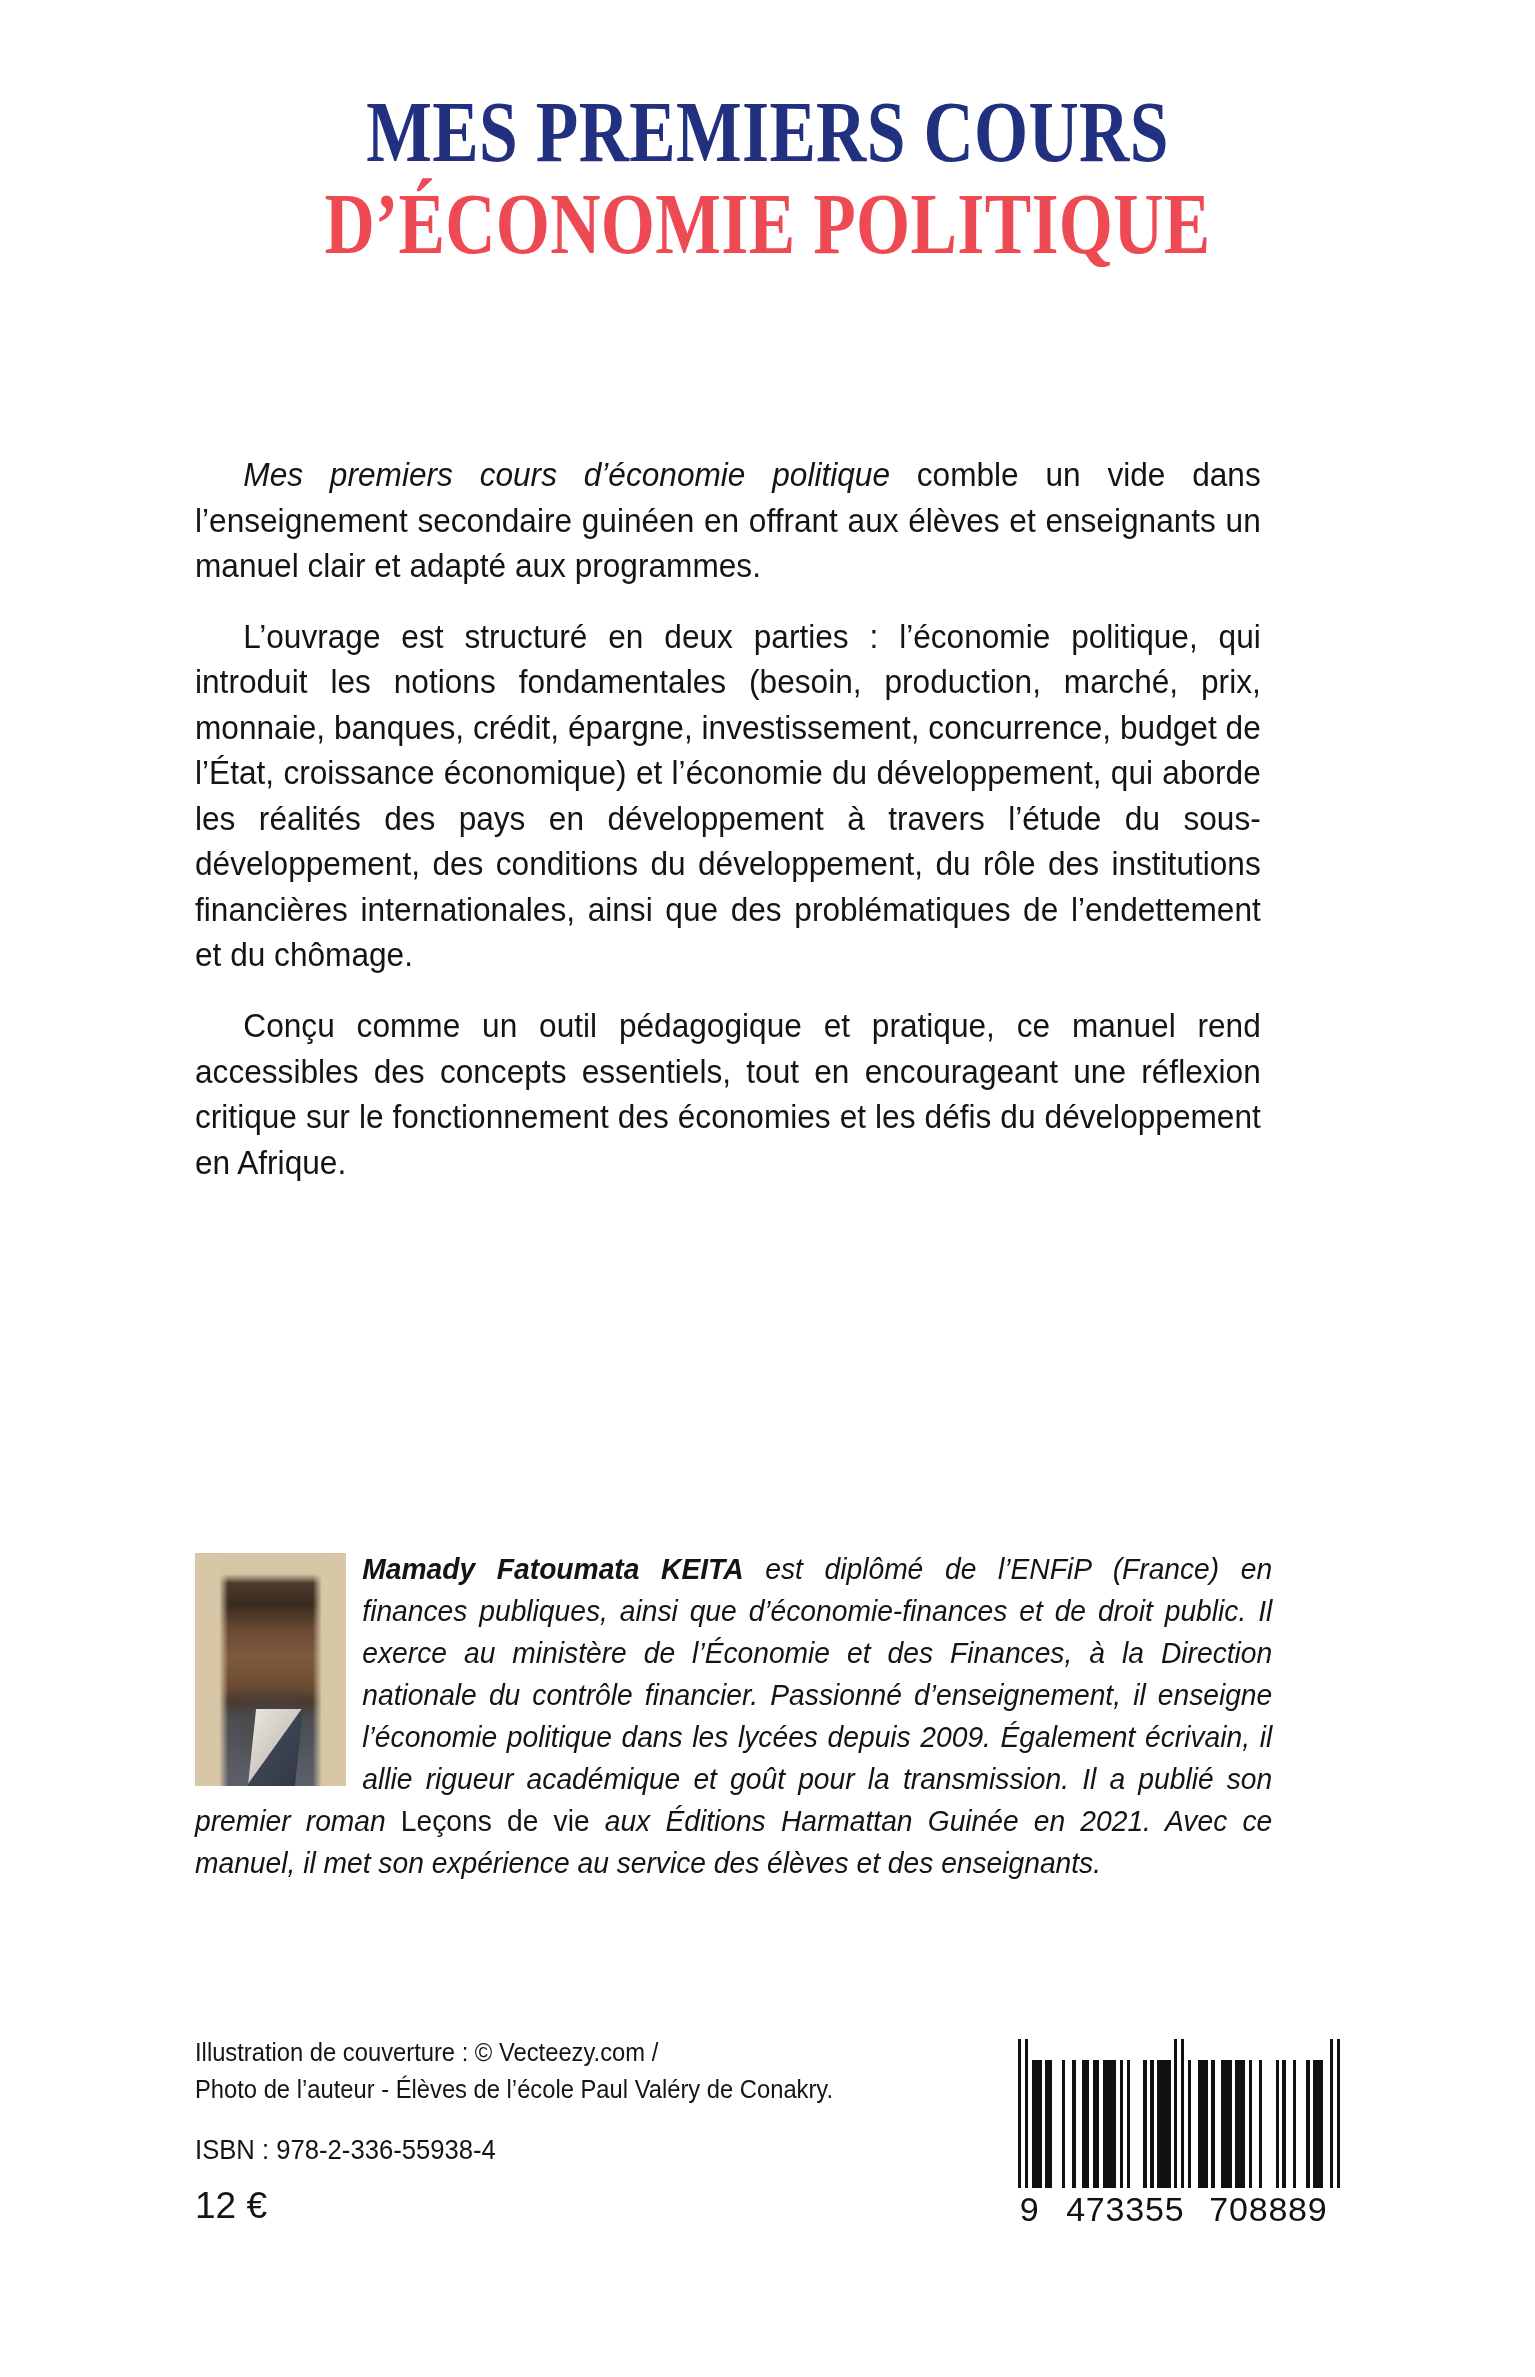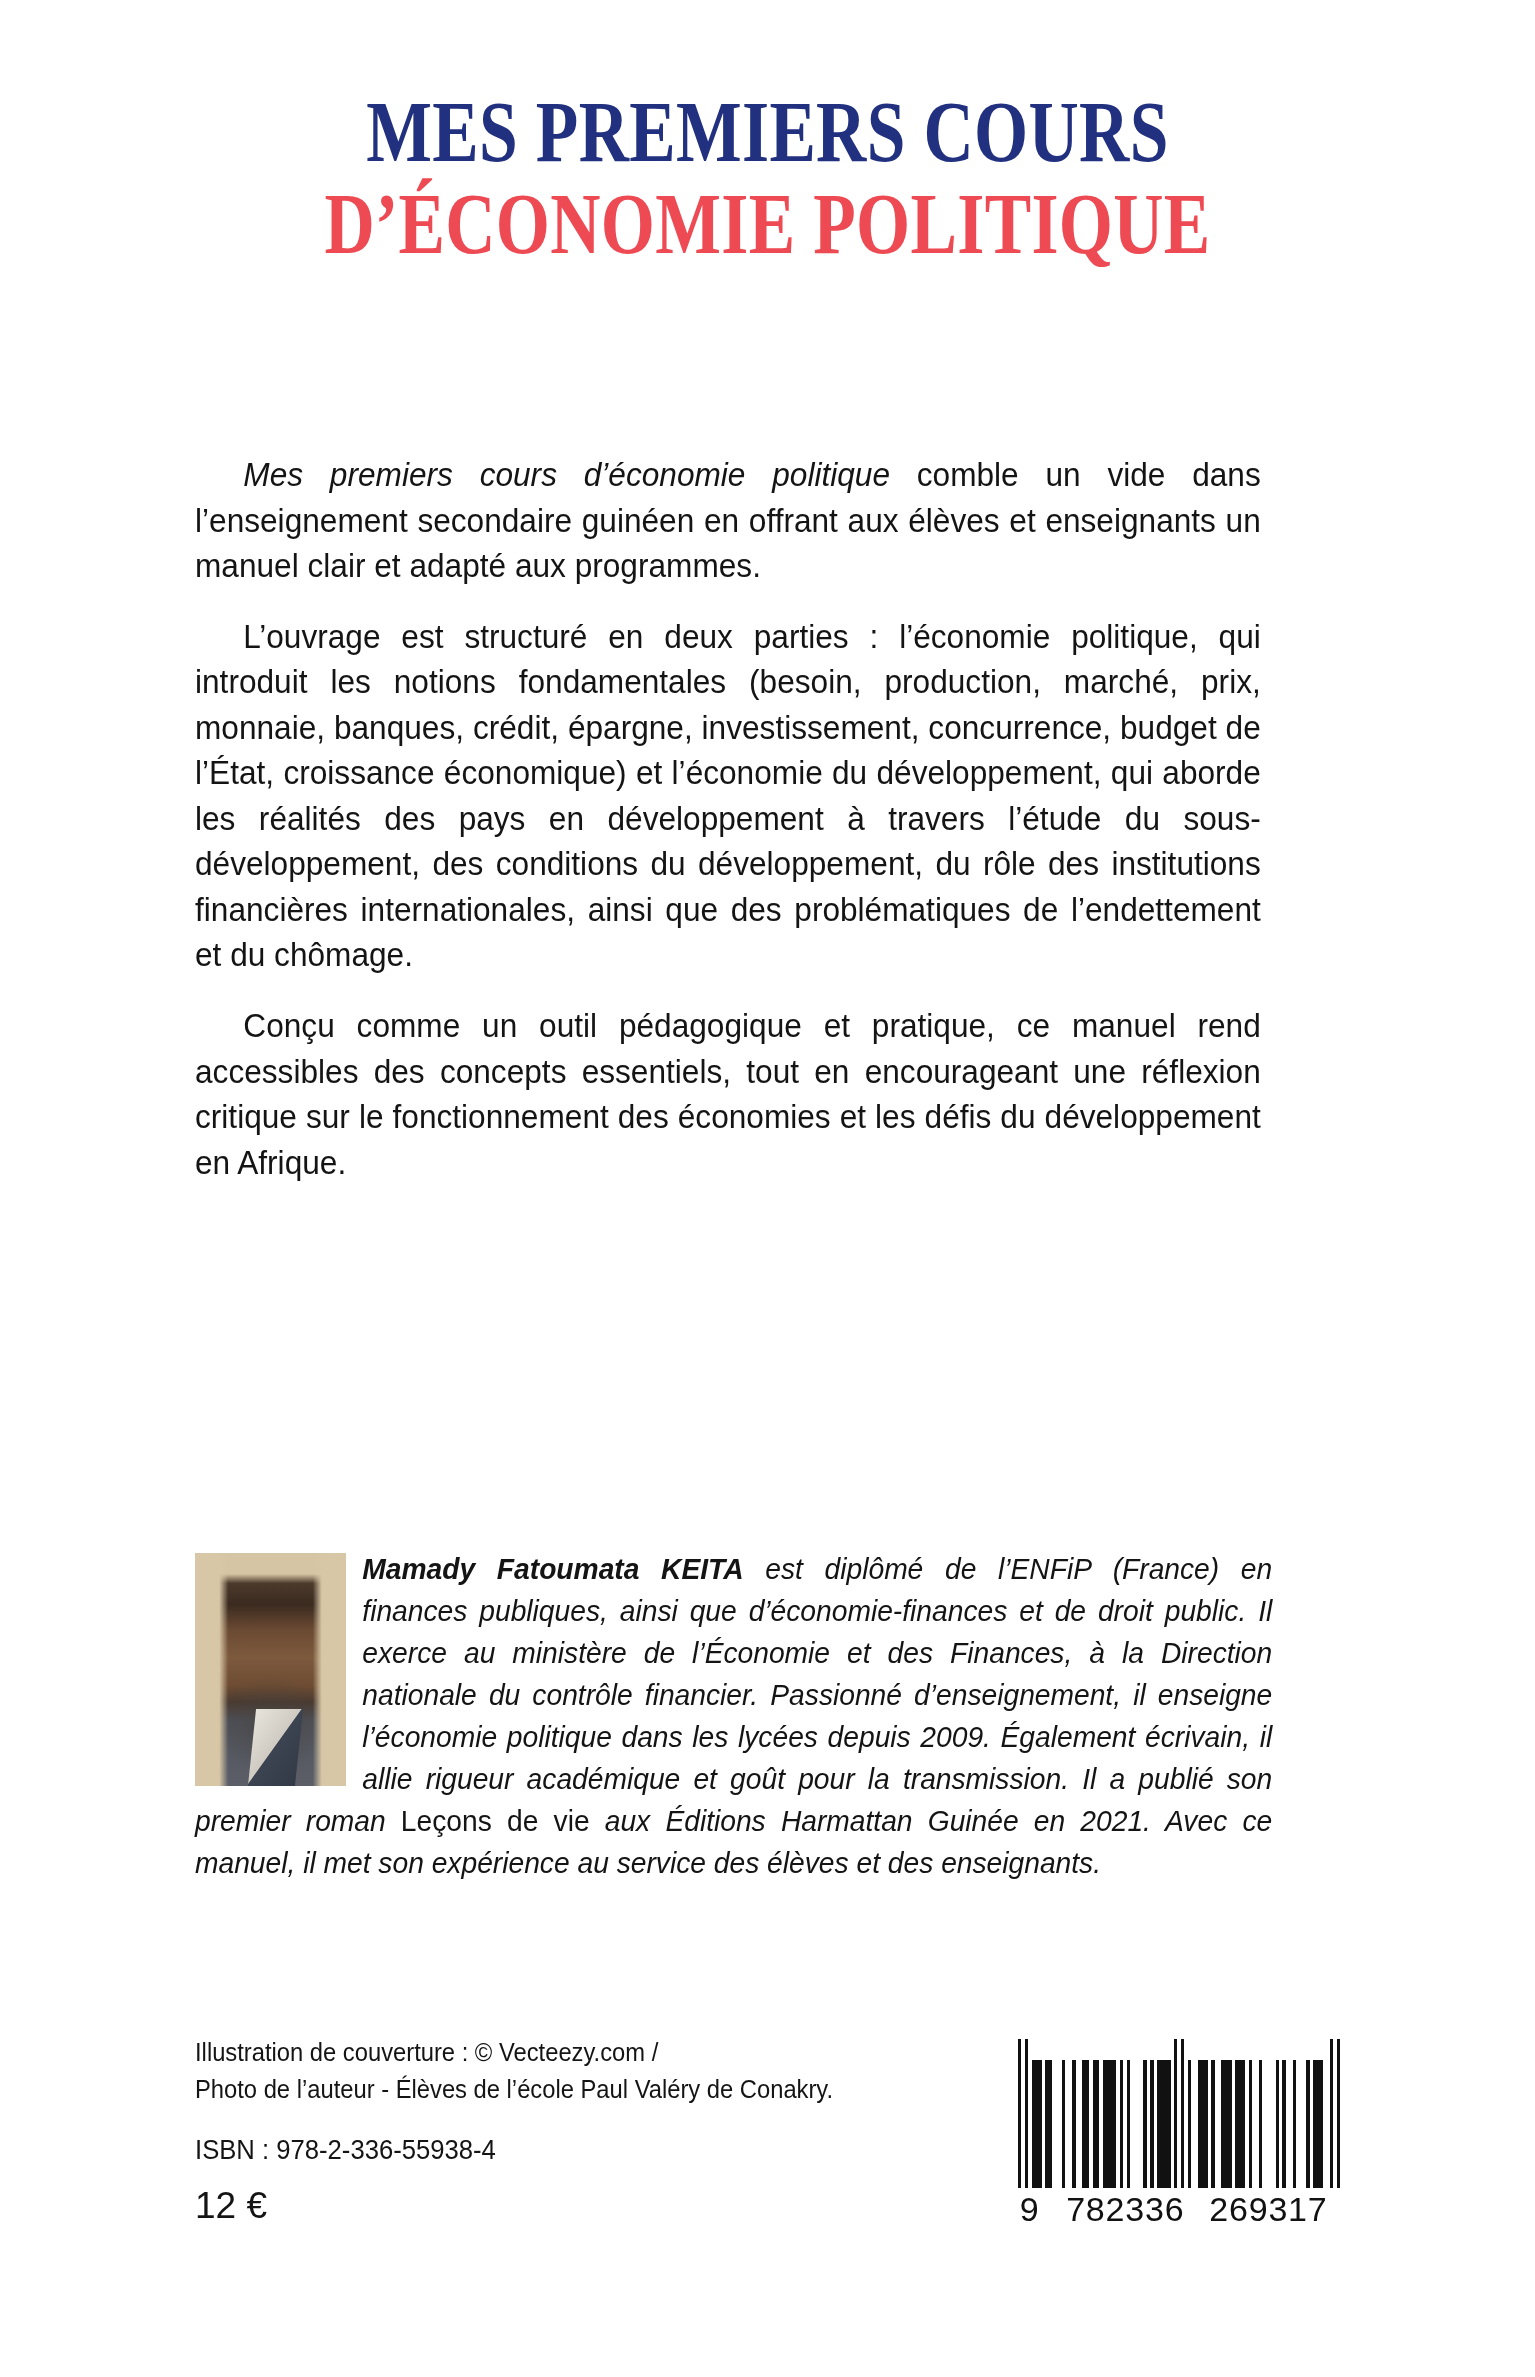--- a/index.html
+++ b/index.html
@@ -356,19 +356,19 @@
         <span style="width: 3.4px;"></span>
         <span style="width: 3.4px;"></span>
         <span class="w0" style="width: 3.4px;"></span>
         <span class="w0" style="width: 3.4px;"></span>
         <span class="guard" style="width: 3.4px;"></span>
         <span class="w0 guard" style="width: 3.4px;"></span>
         <span class="guard" style="width: 3.4px;"></span>
       </div>
     <div class="barcode-digits">
       <span class="lead">9</span>
-      <span class="grp">782336</span>
-      <span class="grp">269317</span>
+      <span class="grp">473355</span>
+      <span class="grp">708889</span>
     </div>
   </div>
 
 </div>
 
 
 </body></html>

